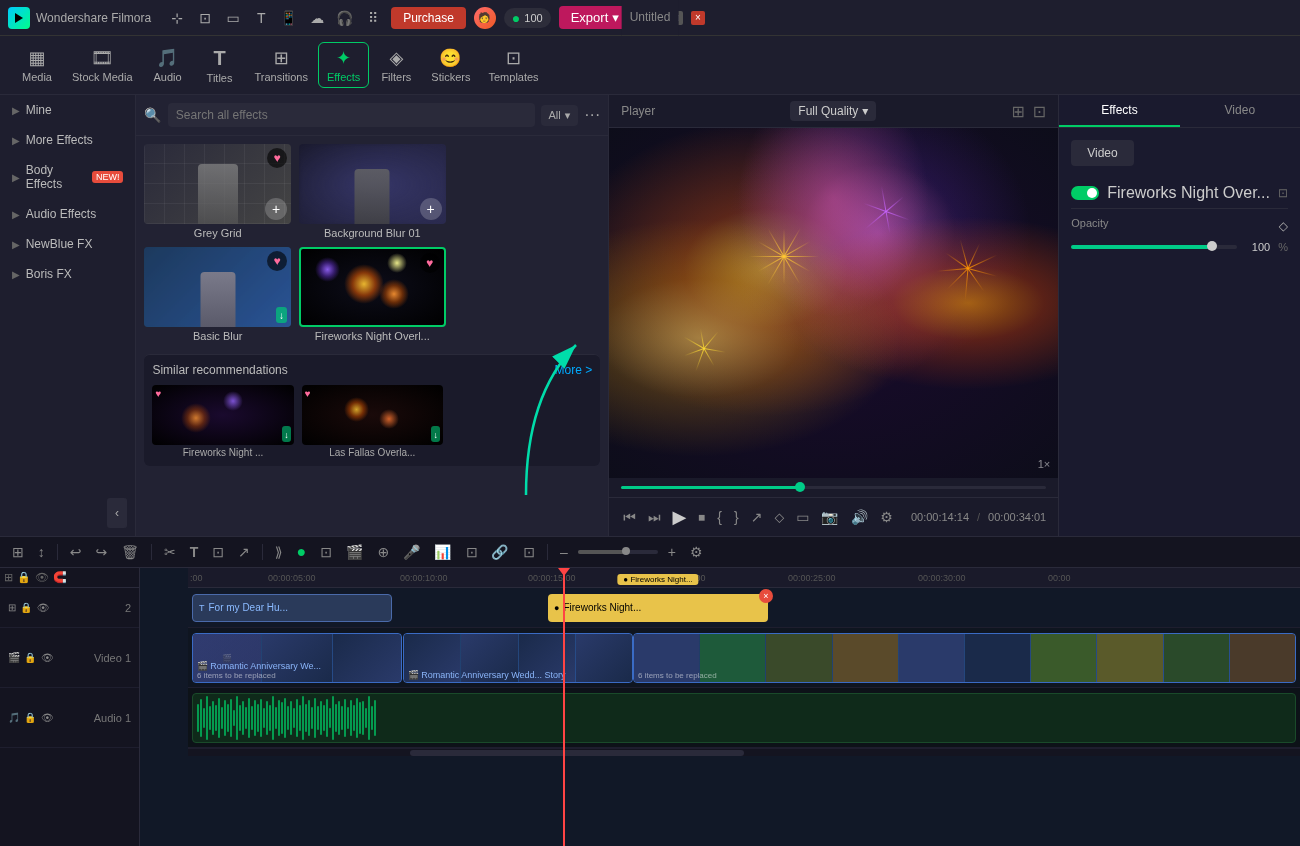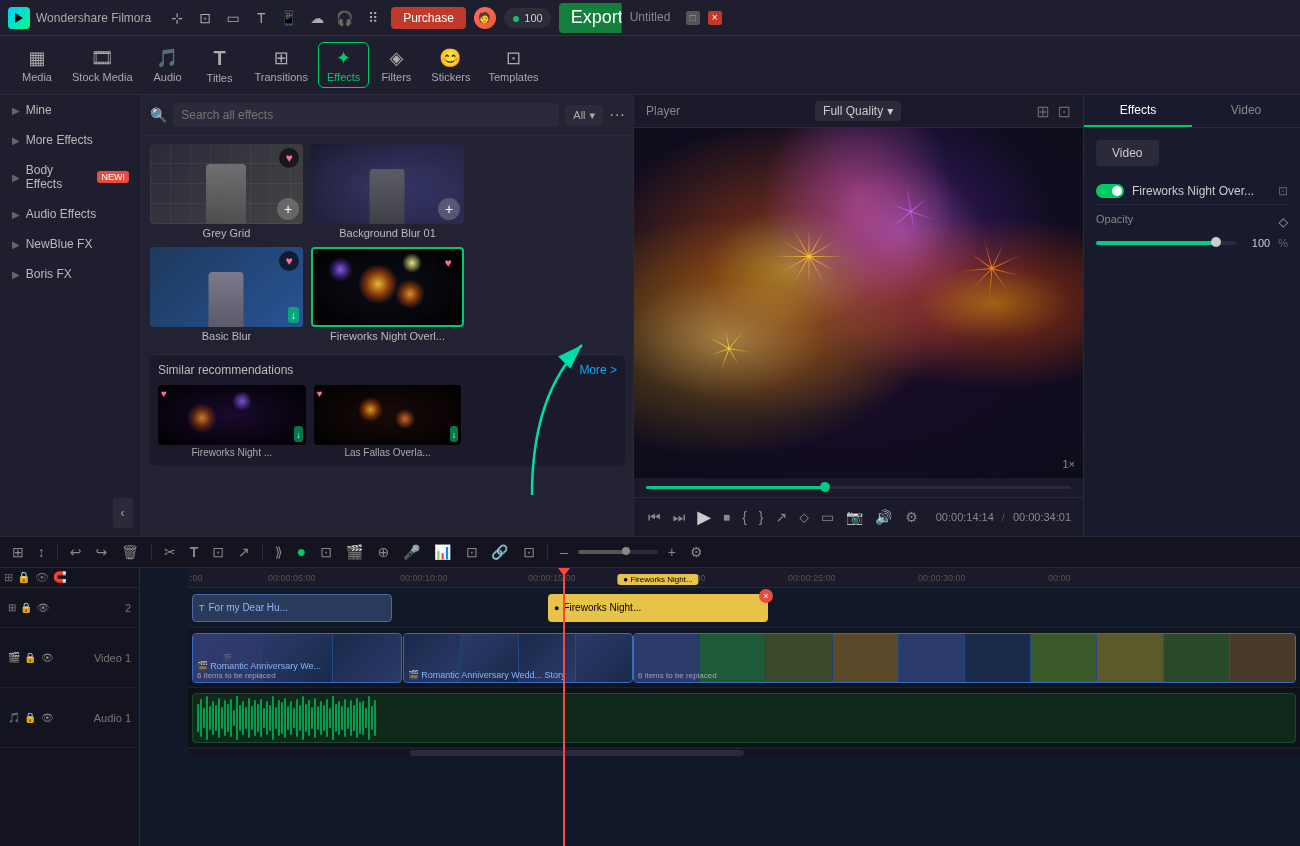--- a/index.html
+++ b/index.html
@@ -11,21 +11,21 @@
     .titlebar .app-logo .logo-icon { width: 22px; height: 22px; background: linear-gradient(135deg, #00c9ff, #00ff88); border-radius: 4px; display: flex; align-items: center; justify-content: center; font-size: 10px; color: #000; font-weight: bold; }
     .titlebar .app-name { font-size: 12px; color: #aaa; }
     .titlebar .menu-items { display: flex; gap: 16px; flex: 1; }
     .titlebar .menu-item { font-size: 12px; color: #bbb; cursor: pointer; }
     .titlebar .right-controls { display: flex; align-items: center; gap: 8px; }
     .titlebar .icon-btn { width: 20px; height: 20px; display: flex; align-items: center; justify-content: center; color: #aaa; cursor: pointer; font-size: 14px; }
     .purchase-btn { background: #c0392b; color: #fff; border: none; padding: 4px 12px; border-radius: 4px; cursor: pointer; font-size: 12px; }
     .user-avatar { width: 22px; height: 22px; border-radius: 50%; background: linear-gradient(135deg, #ff6b6b, #ee5a24); display: flex; align-items: center; justify-content: center; font-size: 10px; }
     .coins-badge { background: #2d2d3a; border-radius: 10px; padding: 2px 8px; display: flex; align-items: center; gap: 4px; font-size: 11px; }
     .coins-icon { color: #00cc66; font-size: 14px; }
-    .export-btn { background: #15803d; color: #fff; border: none; padding: 4px 12px; border-radius: 4px; cursor: pointer; font-size: 18px; display: flex; align-items: center; gap: 4px; }
+    .export-btn { background: #be185d; color: #fff; border: none; padding: 4px 12px; border-radius: 4px; cursor: pointer; font-size: 13px; display: flex; align-items: center; gap: 4px; }
     .window-controls { display: flex; gap: 8px; margin-left: 8px; }
     .win-btn { width: 14px; height: 14px; border-radius: 2px; background: #555; display: flex; align-items: center; justify-content: center; cursor: pointer; font-size: 10px; color: #aaa; }
 
     
     .main-layout { display: flex; height: calc(846px - 36px); }
 
     
     .left-panel { width: 170px; background: #1e1e2e; border-right: 1px solid #2a2a3a; display: flex; flex-direction: column; }
 
     
@@ -85,21 +85,21 @@
     
     .right-panel { width: 260px; background: #1a1a2e; border-left: 1px solid #2a2a3a; display: flex; flex-direction: column; }
     .right-tabs { display: flex; border-bottom: 1px solid #2a2a3a; }
     .right-tab { flex: 1; padding: 8px; text-align: center; font-size: 12px; cursor: pointer; color: #888; }
     .right-tab.active { color: #fff; border-bottom: 2px solid #00cc66; }
     .right-content { padding: 12px; flex: 1; }
     .video-tab-btn { background: #2a2a3a; color: #ccc; border: none; padding: 6px 16px; border-radius: 4px; cursor: pointer; font-size: 12px; margin-bottom: 12px; }
     .effect-row { display: flex; align-items: center; gap: 8px; padding: 6px 0; border-bottom: 1px solid #2a2a3a; margin-bottom: 8px; }
     .toggle-switch { width: 28px; height: 14px; background: #00cc66; border-radius: 7px; position: relative; cursor: pointer; }
     .toggle-knob { position: absolute; right: 2px; top: 2px; width: 10px; height: 10px; background: #fff; border-radius: 50%; }
-    .effect-name { flex: 1; font-size: 12px; color: #ccc; white-space: nowrap; overflow: hidden; text-overflow: ellipsis; }
+    .effect-name { flex: 1; font-size: 16px; color: #ccc; white-space: nowrap; overflow: hidden; text-overflow: ellipsis; text-align: center; }
     .effect-copy-btn { color: #666; font-size: 12px; cursor: pointer; }
     .opacity-label { font-size: 11px; color: #888; margin-bottom: 6px; }
     .opacity-row { display: flex; align-items: center; gap: 8px; }
     .opacity-slider { flex: 1; height: 4px; background: linear-gradient(to right, #00cc88 0%, #00cc88 85%, #2a2a3a 85%); border-radius: 2px; position: relative; cursor: pointer; }
     .opacity-knob { position: absolute; right: 15%; top: -4px; width: 10px; height: 10px; background: #ccc; border-radius: 50%; transform: translateX(5px); }
     .opacity-value { font-size: 11px; color: #ccc; min-width: 25px; text-align: right; }
     .opacity-percent { font-size: 11px; color: #666; }
     .diamond-icon { color: #aaa; font-size: 12px; }
     .reset-btn { margin: auto 12px 12px; background: #2a2a3a; color: #ccc; border: none; padding: 6px; border-radius: 4px; cursor: pointer; font-size: 12px; width: calc(100% - 24px); }
 

